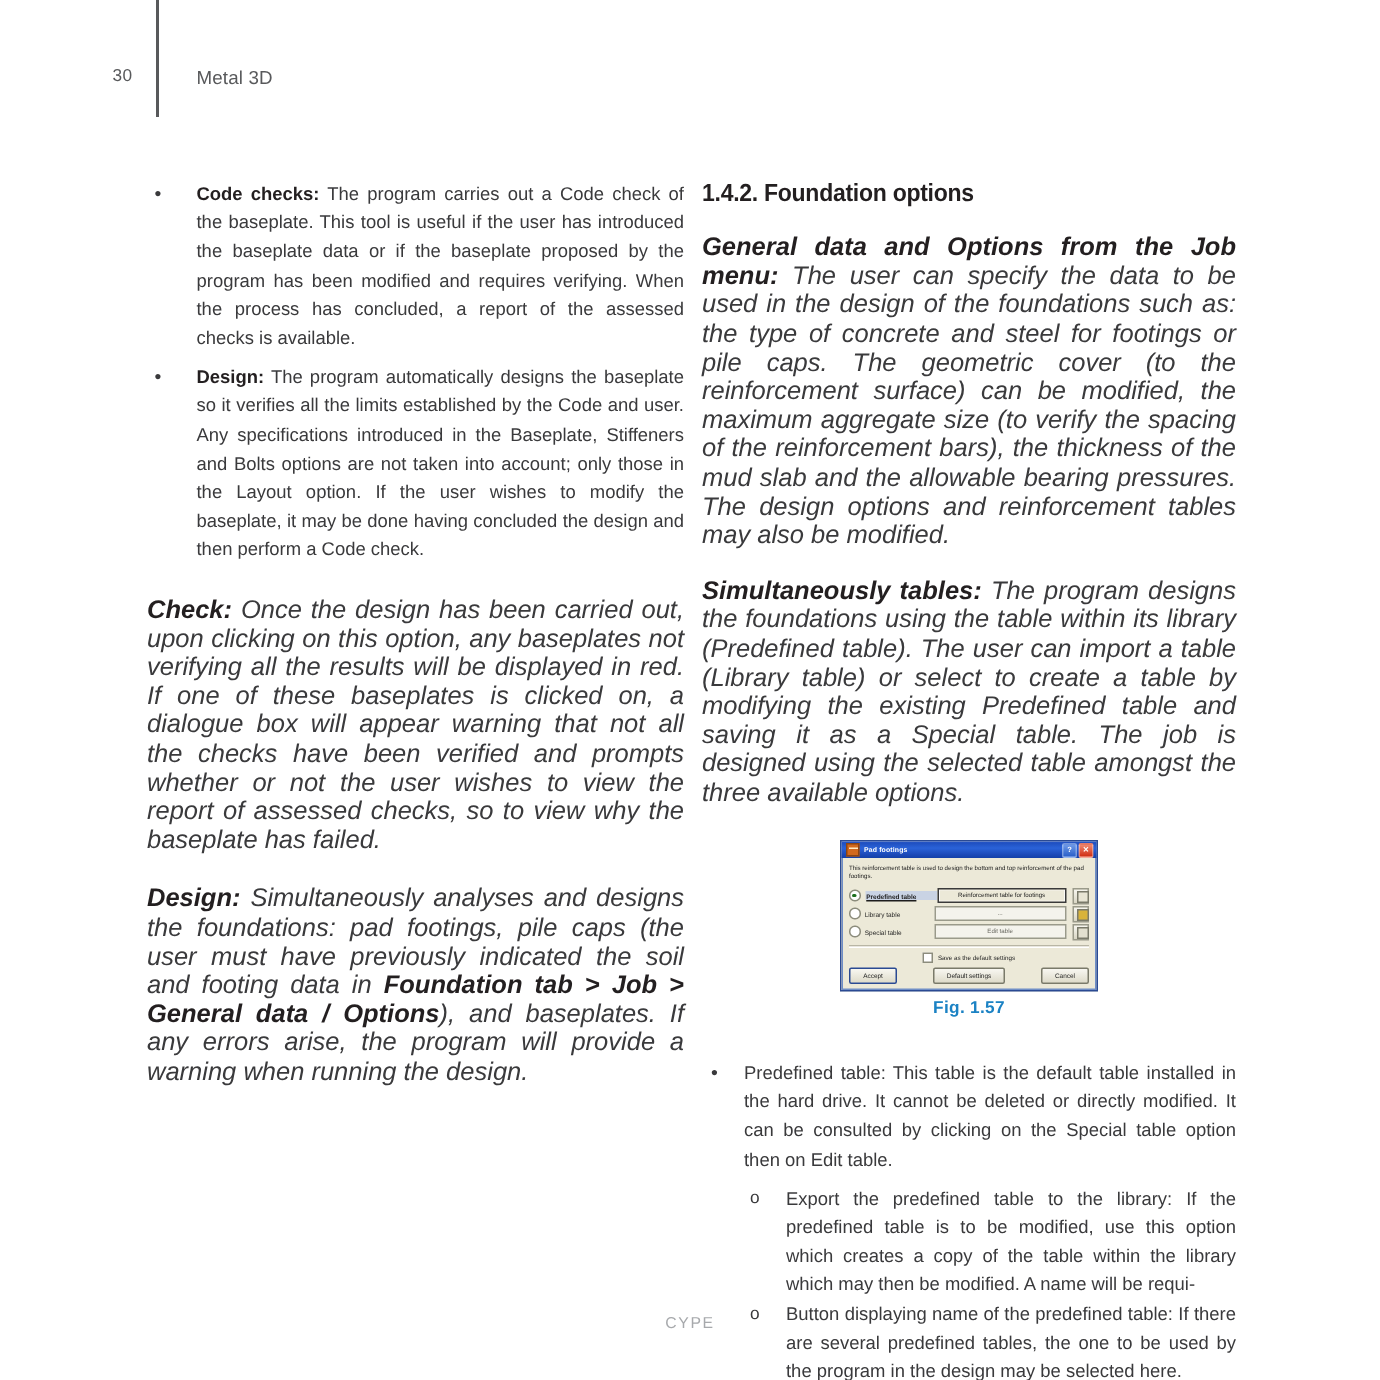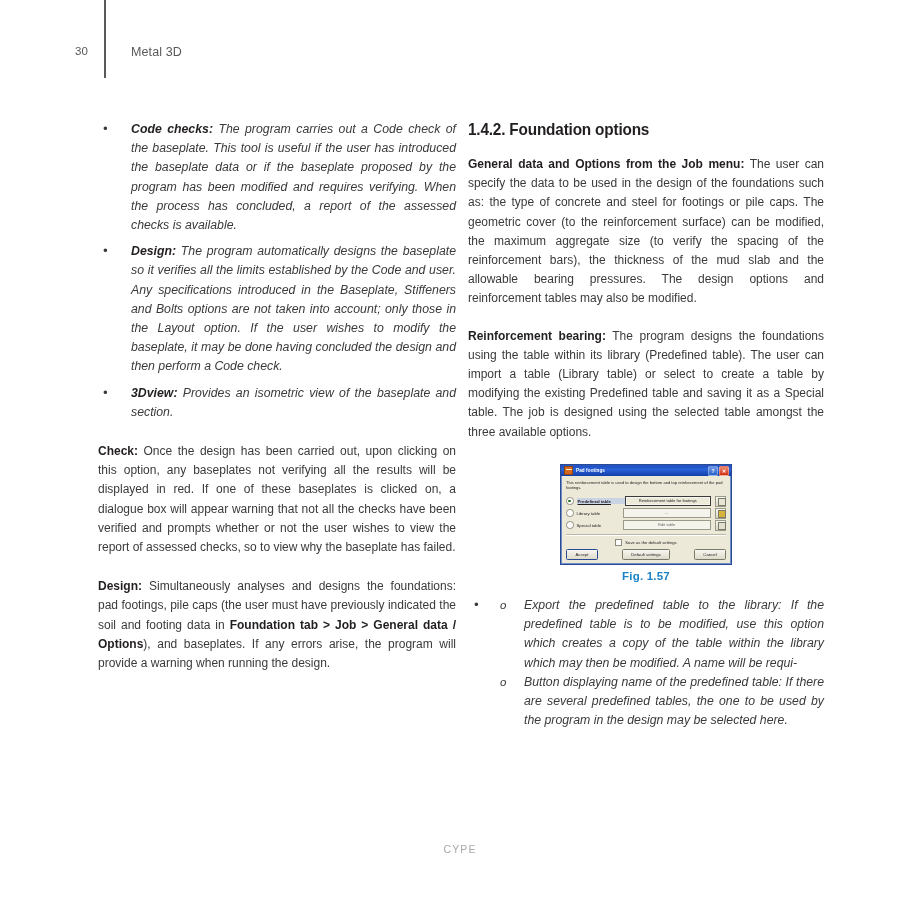--- a/index.html
+++ b/index.html
@@ -59,45 +59,45 @@
     width: 358px;
   }
   #right-column {
     left: 468px;
     width: 356px;
   }
 
   
   p.body-par {
     margin: 0 0 14px 0;
-    font-size: 12px;
+    font-size: 17px;
     line-height: 19.2px;
     text-align: justify;
     color: #3a3a3c;
+    font-style: italic;
   }
   p.body-par b, .bold {
     color: #231f20;
     font-weight: bold;
   }
 
   
   ul.bullets {
     list-style: none;
     margin: 0 0 14px 0;
     padding: 0;
   }
   ul.bullets > li {
     position: relative;
     padding-left: 33px;
     margin-bottom: 7px;
     font-size: 12.3px;
     line-height: 19.2px;
     text-align: justify;
     color: #3a3a3c;
-    font-style: italic;
   }
   ul.bullets > li:last-child { margin-bottom: 0; }
   ul.bullets > li::before {
     content: "\2022";
     position: absolute;
     left: 5px;
     top: -1px;
     font-size: 13px;
     color: #3a3a3c;
   }
@@ -136,21 +136,21 @@
     font-size: 16.5px;
     font-weight: bold;
     color: #231f20;
     letter-spacing: -0.2px;
     transform: scaleX(0.93);
     transform-origin: left center;
   }
 
   
   #figure-block {
-    margin: 22px 0 14px 0;
+    margin: 22px 0 28px 0;
     text-align: center;
   }
   #figure-caption {
     margin-top: 5px;
     font-size: 11.5px;
     font-weight: bold;
     color: #1b82c4;
     letter-spacing: 0.2px;
   }
 
@@ -335,21 +335,21 @@
     line-height: 9px;
     color: #1d1d1d;
   }
   .dlg-btn.primary { border: 0.8px solid #2a4a93; }
   .dlg-btn.mid { min-width: 46px; }
 
   
   #page-footer {
     position: absolute;
     left: 0;
-    top: 843px;
+    top: 876px;
     width: 920px;
     text-align: center;
     font-size: 10.5px;
     color: #a7a9ac;
     letter-spacing: 1.1px;
   }
 </style>
 </head>
 <body>
 
@@ -361,23 +361,20 @@
 
 <div class="column" id="left-column">
 
   <ul class="bullets">
     <li>
       <b class="bold">Code checks:</b><span> The program carries out a Code check of the baseplate. This tool is useful if the user has introduced the baseplate data or if the baseplate proposed by the program has been modified and requires verifying. When the process has concluded, a report of the assessed checks is available.</span>
     </li>
     <li>
       <b class="bold">Design:</b><span> The program automatically designs the baseplate so it verifies all the limits established by the Code and user. Any specifications introduced in the Baseplate, Stiffeners and Bolts options are not taken into account; only those in the Layout option. If the user wishes to modify the baseplate, it may be done having concluded the design and then perform a Code check.</span>
     </li>
-    <li>
-      <b class="bold">3Dview:</b><span> Provides an isometric view of the baseplate and section.</span>
-    </li>
   </ul>
 
 
   <p class="body-par" style="margin-top:20px">
     <b class="bold">Check:</b><span> Once the design has been carried out, upon clicking on this option, any baseplates not verifying all the results will be displayed in red. If one of these baseplates is clicked on, a dialogue box will appear warning that not all the checks have been verified and prompts whether or not the user wishes to view the report of assessed checks, so to view why the baseplate has failed.</span>
   </p>
 
   <p class="body-par" style="margin-top:20px">
     <b class="bold">Design:</b><span> Simultaneously analyses and designs the foundations: pad footings, pile caps (the user must have previously indicated the soil and footing data in </span><b class="bold">Foundation tab &gt; Job &gt; General data / Options</b><span>), and baseplates. If any errors arise, the program will provide a warning when running the design.</span>
   </p>
@@ -386,21 +383,21 @@
 
 <div class="column" id="right-column">
 
   <h2 id="section-heading">1.4.2. Foundation options</h2>
 
   <p class="body-par" style="margin-bottom:18px">
     <b class="bold">General data and Options from the Job menu:</b><span> The user can specify the data to be used in the design of the foundations such as: the type of concrete and steel for footings or pile caps. The geometric cover (to the reinforcement surface) can be modified, the maximum aggregate size (to verify the spacing of the reinforcement bars), the thickness of the mud slab and the allowable bearing pressures. The design options and reinforcement tables may also be modified.</span>
   </p>
 
   <p class="body-par">
-    <b class="bold">Reinforcement bearing:</b><span> The program designs the foundations using the table within its library (Predefined table). The user can import a table (Library table) or select to create a table by modifying the existing Predefined table and saving it as a Special table. The job is designed using the selected table amongst the three available options.</span>
+    <b class="bold">Simultaneously tables:</b><span> The program designs the foundations using the table within its library (Predefined table). The user can import a table (Library table) or select to create a table by modifying the existing Predefined table and saving it as a Special table. The job is designed using the selected table amongst the three available options.</span>
   </p>
 
   <div id="figure-block">
 
     <div class="dialog">
 
       <div class="dlg-titlebar">
         <span class="dlg-ico"></span>
         <span class="dlg-title">Pad footings</span>
         <span class="dlg-titlebtns">
@@ -458,20 +455,21 @@
         </div>
 
       </div>
     </div>
 
     <div id="figure-caption">Fig. 1.57</div>
   </div>
 
   <ul class="bullets">
     <li>
+      <span>Predefined table: This table is the default table installed in the hard drive. It cannot be deleted or directly modified. It can be consulted by clicking on the Special table option then on Edit table.</span>
       <ul class="subbullets">
         <li><span>Export the predefined table to the library: If the predefined table is to be modified, use this option which creates a copy of the table within the library which may then be modified. A name will be requi-</span></li>
         <li><span>Button displaying name of the predefined table: If there are several predefined tables, the one to be used by the program in the design may be selected here.</span></li>
       </ul>
     </li>
   </ul>
 
 </div>
 
 <div id="page-footer">CYPE</div>

